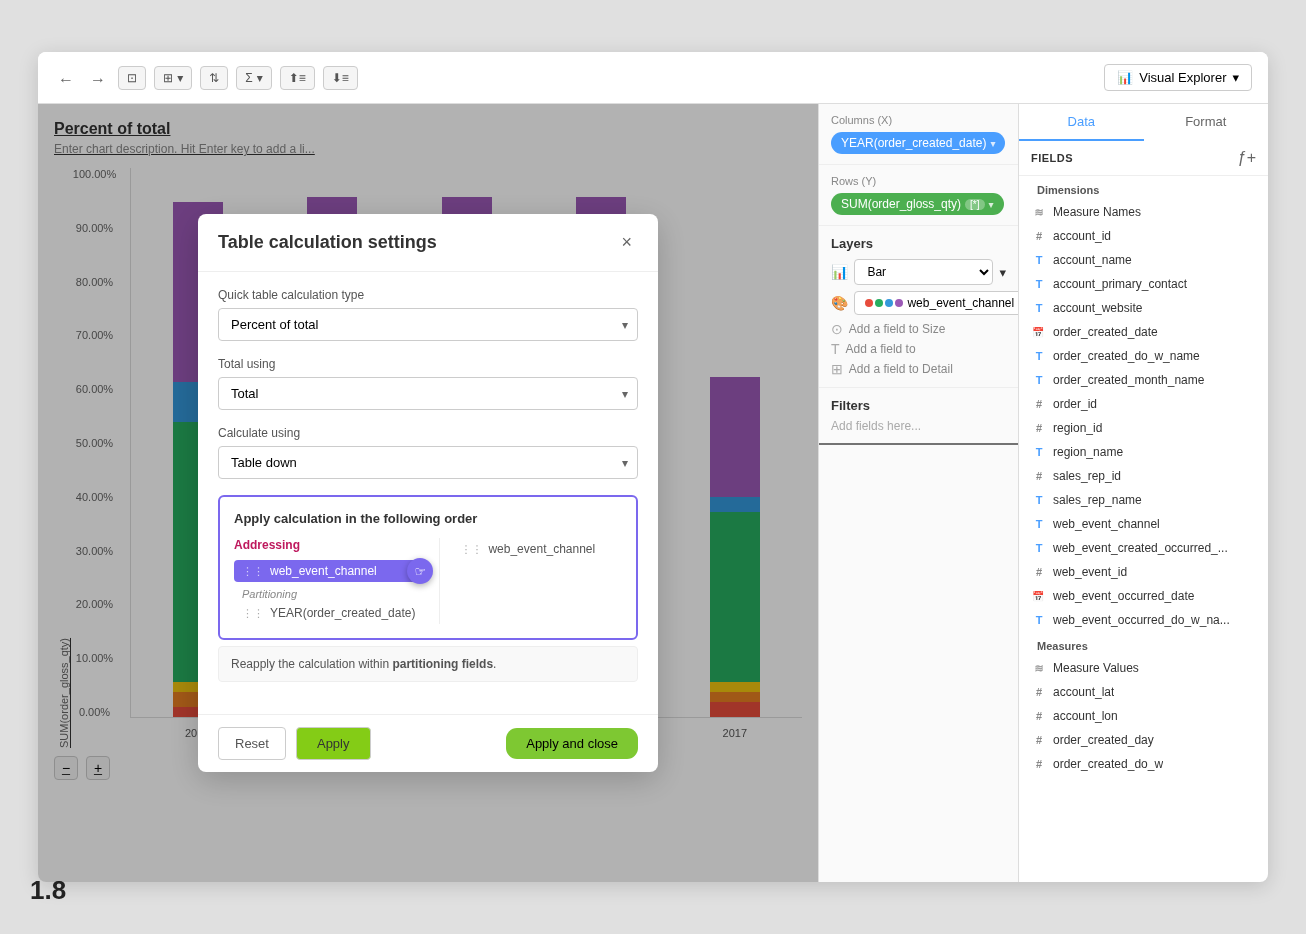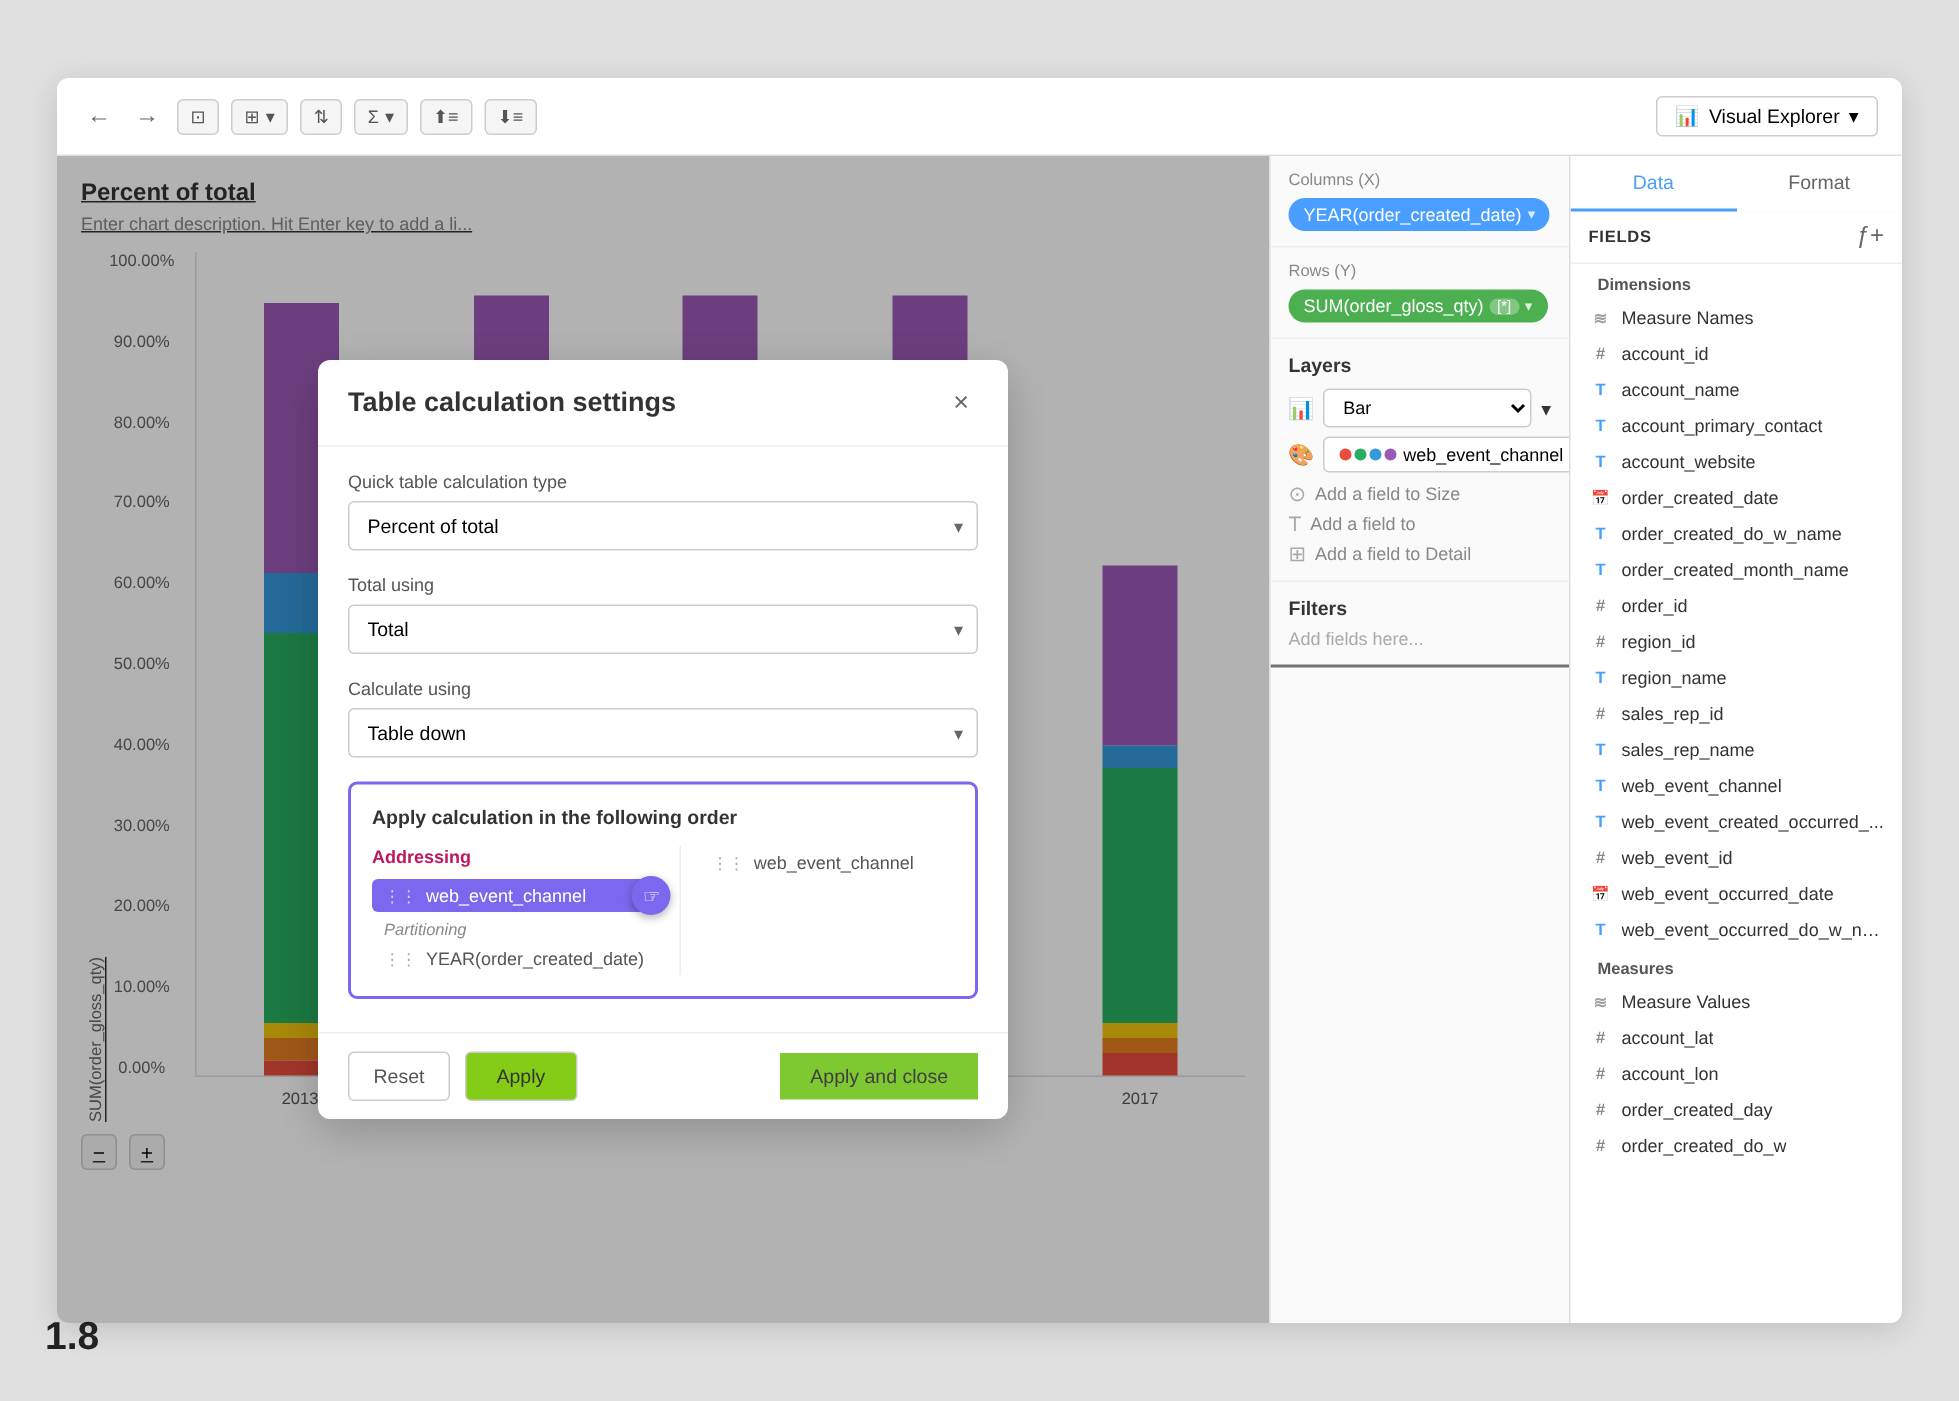--- a/index.html
+++ b/index.html
@@ -308,25 +308,25 @@
       border: 1px solid #ccc;
       border-radius: 4px;
       background: #84cc16;
       cursor: pointer;
       font-size: 13px;
       color: #333;
     }
     .btn-apply-close {
       padding: 8px 20px;
       border: none;
-      border-radius: 0;
+      border-radius: 11px;
       background: #7ec832;
       cursor: pointer;
       font-size: 13px;
-      color: #404040;
+      color: #000000;
       font-weight: 500;
       margin-left: auto;
     }
 
     
     .shelf-section {
       padding: 10px 12px;
       border-bottom: 1px solid #eee;
     }
     .shelf-label {
@@ -421,21 +421,21 @@
       font-weight: 600;
       margin-bottom: 6px;
     }
     .filters-placeholder {
       font-size: 12px;
       color: #aaa;
     }
 
     
     .right-tabs-panel {
-      width: 222px;
+      width: 250px;
       border-left: 1px solid #ddd;
       display: flex;
       flex-direction: column;
       overflow: hidden;
     }
     .tabs-header {
       display: flex;
       border-bottom: 2px solid #eee;
     }
     .tab-btn {
@@ -718,20 +718,23 @@
 
                   <div style="flex:1; border-left:1px solid #eee; padding-left:12px;">
                     <div style="padding:4px 8px; font-size:12px; color:#555; display:flex; align-items:center; gap:6px;">
                       <span style="color:#aaa; font-size:11px;">⋮⋮</span>
                       <span>web_event_channel</span>
                     </div>
                   </div>
                 </div>
               </div>
 
+              <div class="info-text">
+                <span>Reapply the calculation within </span><strong>partitioning fields</strong><span>.</span>
+              </div>
             </div>
             <div class="modal-footer">
               <button class="btn-reset">Reset</button>
               <button class="btn-apply">Apply</button>
               <button class="btn-apply-close">Apply and close</button>
             </div>
           </div>
         </div>
       </div>
 

